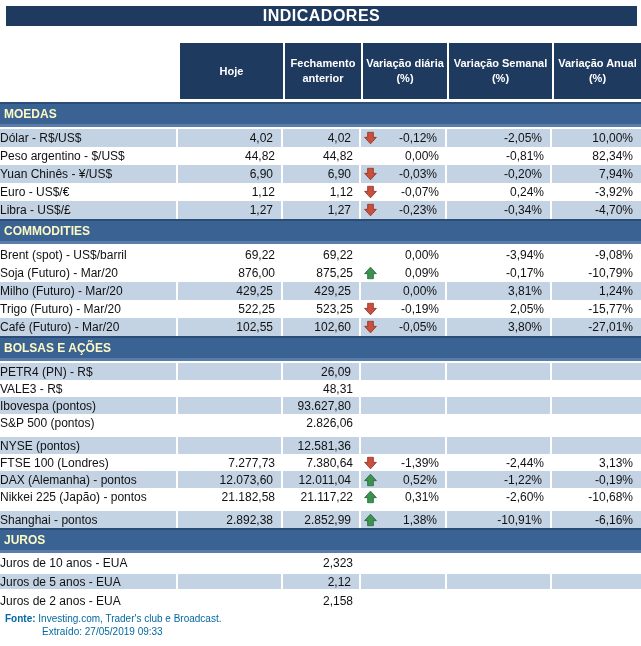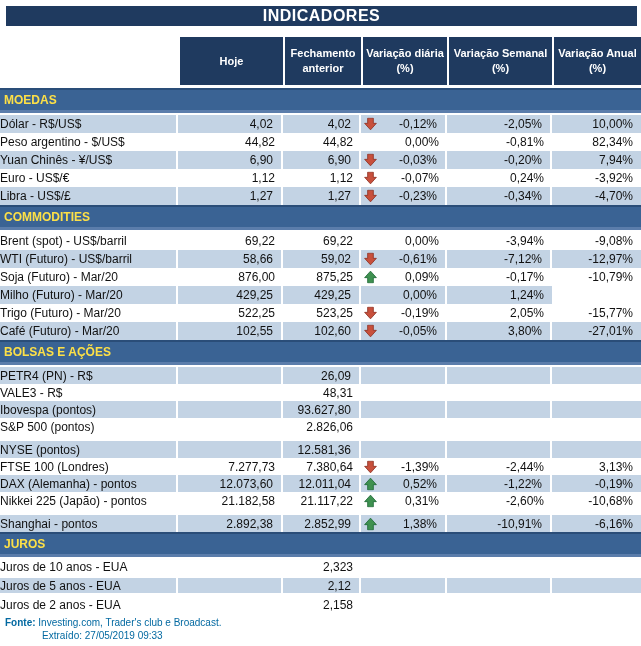--- a/index.html
+++ b/index.html
@@ -6,30 +6,30 @@
     font-family:"Liberation Sans", sans-serif;-webkit-font-smoothing:antialiased;}
   .sheet{position:relative;width:641px;}
 
   
   .title-bar{margin:6px 4px 0 6px;height:20px;background:#1f3a5f;color:#fff;
     font-size:16px;font-weight:bold;display:flex;align-items:center;justify-content:center;
     letter-spacing:.5px;}
 
   
   .header-row{display:grid;grid-template-columns:178px 105px 78px 86px 105px 89px;
-    margin-top:11px;margin-bottom:3px;height:48px;}
+    margin-top:17px;margin-bottom:3px;height:56px;}
   .header-spacer{background:#fff;}
   .header-cell{background:#1f3a5f;color:#fff;font-size:11px;font-weight:bold;
     display:flex;align-items:center;justify-content:center;text-align:center;
     white-space:pre-line;line-height:1.35;border-left:2px solid #fff;box-sizing:border-box;}
 
   
   .section-band{height:25px;box-sizing:border-box;background:#3a6394;
     border-top:2px solid #2a4d78;border-bottom:3px solid #5b7dab;
-    color:#fde047;font-size:12px;font-weight:bold;display:flex;align-items:center;
+    color:#fef9c3;font-size:12px;font-weight:bold;display:flex;align-items:center;
     padding-left:4px;margin-bottom:2px;}
 
   
   .row{display:grid;grid-template-columns:178px 105px 78px 86px 105px 89px;}
   .cell{height:18px;font-size:12px;color:#111;display:flex;align-items:center;
     box-sizing:border-box;position:relative;background:transparent;}
   .cell.label{overflow:hidden;white-space:nowrap;}
   .cell.num{justify-content:flex-end;padding-right:8px;}
   .row.shade .cell{background:#c3d3e4;border-right:2px solid #fff;}
   .row.shade .cell:last-child{border-right:none;}
@@ -199,43 +199,20 @@
           <div class="cell num">
             <span>0,00%</span>
           </div>
           <div class="cell num">
             <span>-3,94%</span>
           </div>
           <div class="cell num">
             <span>-9,08%</span>
           </div>
         </div>
-        <div class="row shade">
-          <div class="cell label">
-            <span>WTI (Futuro) - US$/barril</span>
-          </div>
-          <div class="cell num">
-            <span>58,66</span>
-          </div>
-          <div class="cell num">
-            <span>59,02</span>
-          </div>
-          <div class="cell num">
-            <svg viewBox="0 0 12 12" class="arrow">
-              <path d="M3.4 0.6 L8.6 0.6 L8.6 5.4 L11.4 5.4 L6 11.4 L0.6 5.4 L3.4 5.4 Z" fill="#c8503c" stroke="#8f3224" stroke-width="0.8"></path>
-            </svg>
-            <span>-0,61%</span>
-          </div>
-          <div class="cell num">
-            <span>-7,12%</span>
-          </div>
-          <div class="cell num">
-            <span>-12,97%</span>
-          </div>
-        </div>
         <div class="row">
           <div class="cell label">
             <span>Soja (Futuro) - Mar/20</span>
           </div>
           <div class="cell num">
             <span>876,00</span>
           </div>
           <div class="cell num">
             <span>875,25</span>
           </div>
@@ -257,20 +234,23 @@
             <span>Milho (Futuro) - Mar/20</span>
           </div>
           <div class="cell num">
             <span>429,25</span>
           </div>
           <div class="cell num">
             <span>429,25</span>
           </div>
           <div class="cell num">
             <span>0,00%</span>
+          </div>
+          <div class="cell num">
+            <span>3,81%</span>
           </div>
           <div class="cell num">
             <span>1,24%</span>
           </div>
         </div>
         <div class="row">
           <div class="cell label">
             <span>Trigo (Futuro) - Mar/20</span>
           </div>
           <div class="cell num">

